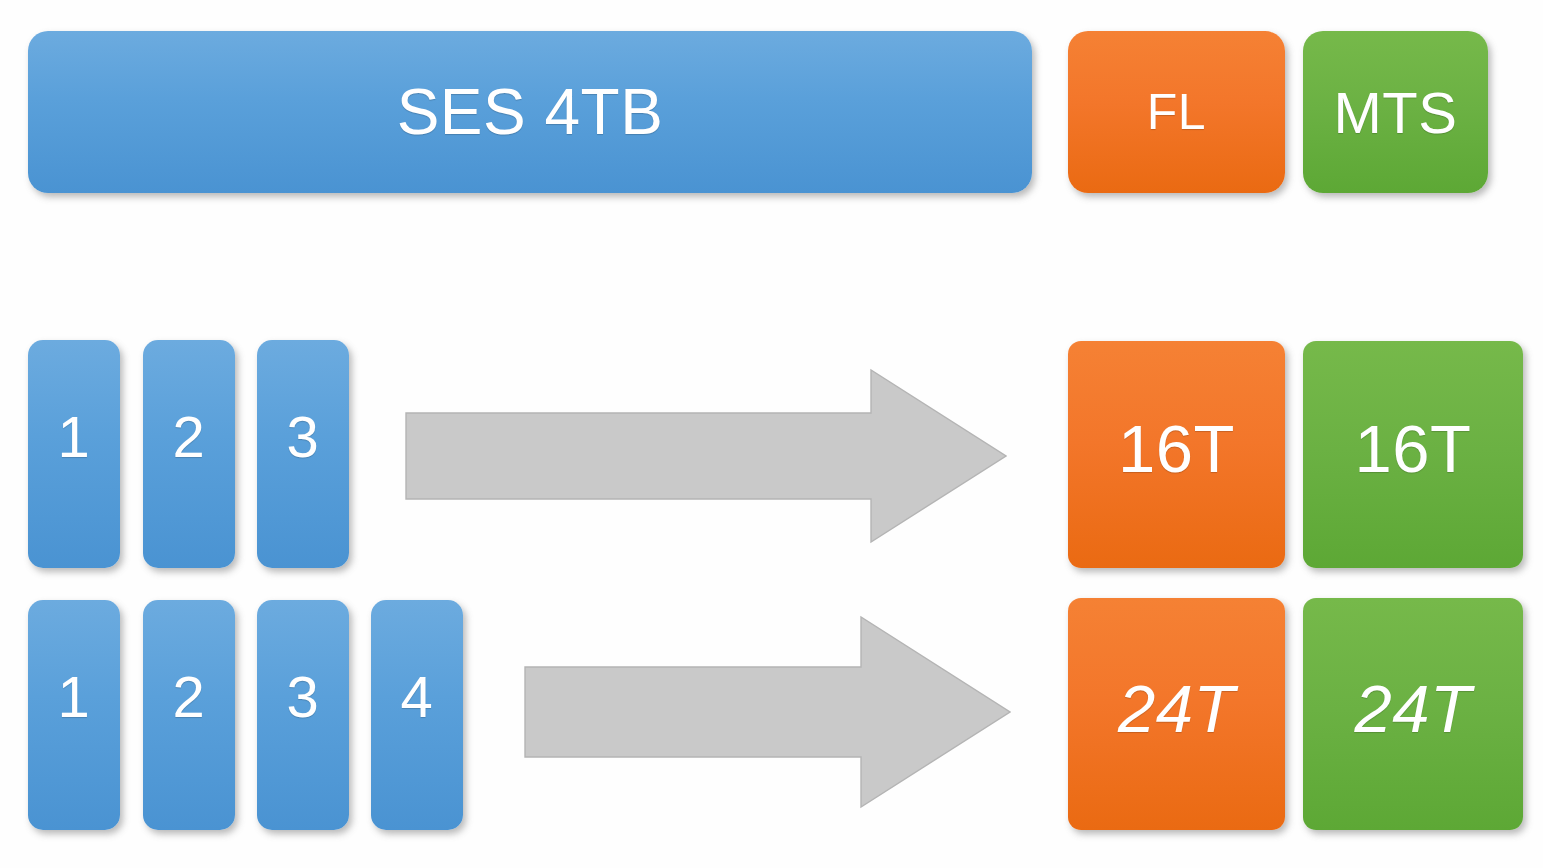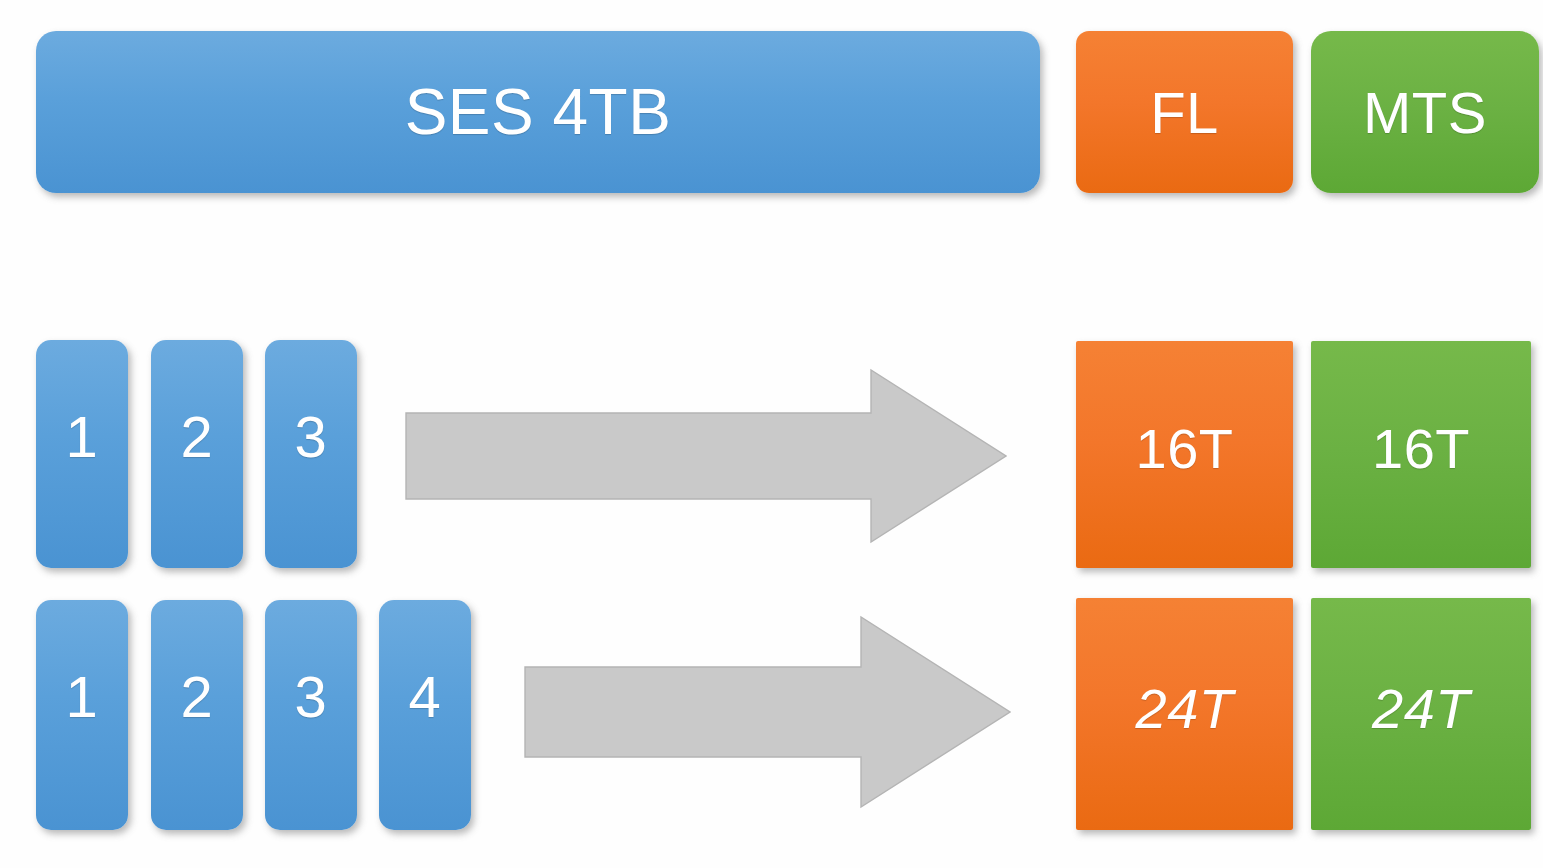--- a/index.html
+++ b/index.html
@@ -25,21 +25,20 @@
     display: flex;
     align-items: center;
     justify-content: center;
     color: #ffffff;
     box-sizing: border-box;
     border-radius: 18px;
     box-shadow: 3px 4px 7px rgba(90, 90, 90, 0.42);
     font-weight: 400;
     letter-spacing: 0.5px;
     text-shadow: 0 1px 1px rgba(0, 0, 0, 0.18);
-    margin-left: 8px;
     -webkit-font-smoothing: antialiased;
   }
 
   .tile-blue {
     background: linear-gradient(180deg, #6cabdf 0%, #5aa0da 42%, #4a93d2 100%);
   }
   .tile-orange {
     background: linear-gradient(180deg, #f58134 0%, #f3762a 45%, #ea6a12 100%);
   }
   .tile-green {
@@ -53,26 +52,25 @@
     border-radius: 20px;
   }
   #banner-main {
     left: 28px;
     width: 1004px;
     font-size: 64px;
   }
   #banner-fl {
     left: 1068px;
     width: 217px;
-    font-size: 58px;
-    border-radius: 13px;
+    font-size: 50px;
   }
   #banner-mts {
     left: 1303px;
-    width: 228px;
+    width: 185px;
     font-size: 58px;
   }
 
   
   .slot {
     width: 92px;
     font-size: 58px;
     border-radius: 15px;
     align-items: flex-start;
     padding-top: 0;
@@ -84,22 +82,22 @@
   .row-a .slot { top: 340px; height: 228px; }
   .row-b .slot { top: 600px; height: 230px; }
 
   .slot.s1 { left: 28px; }
   .slot.s2 { left: 143px; }
   .slot.s3 { left: 257px; }
   .slot.s4 { left: 371px; }
 
   
   .result {
-    border-radius: 2px;
-    font-size: 56px;
+    border-radius: 13px;
+    font-size: 67px;
   }
   .result.c-orange { left: 1068px; width: 217px; }
   .result.c-green  { left: 1303px; width: 220px; }
   .row-a .result { top: 341px; height: 227px; }
   .row-b .result { top: 598px; height: 232px; font-style: italic; }
   .result .glyph { position: relative; top: -6px; }
 
   
   .arrow {
     position: absolute;

